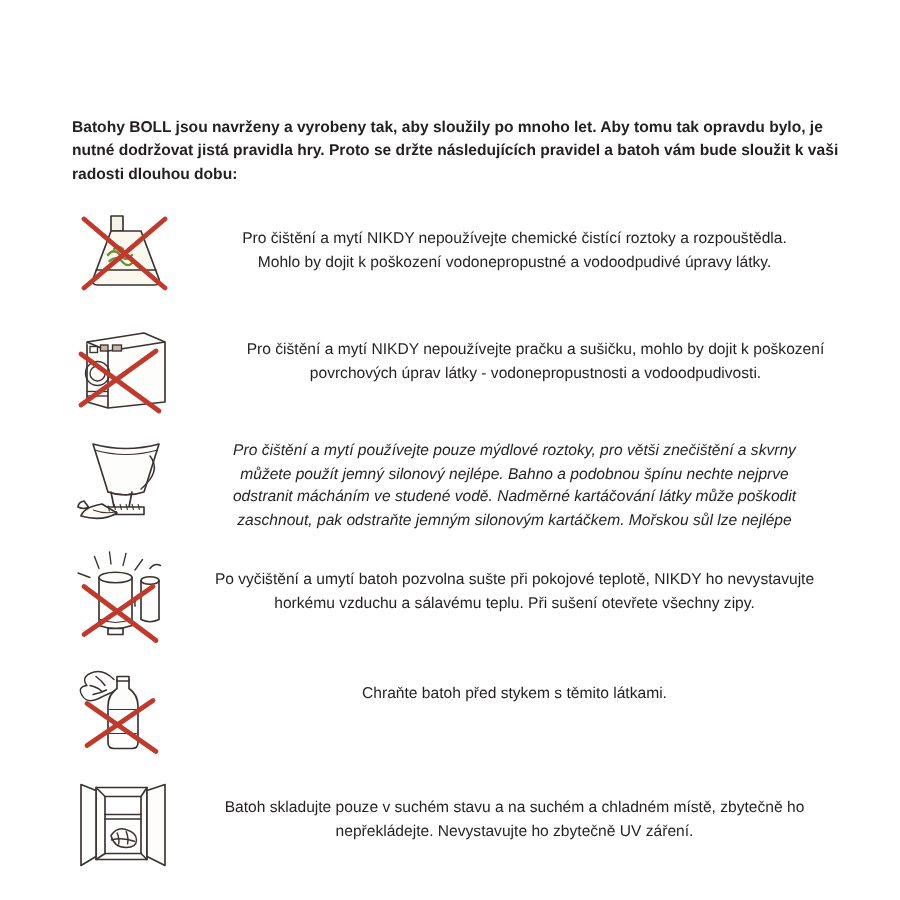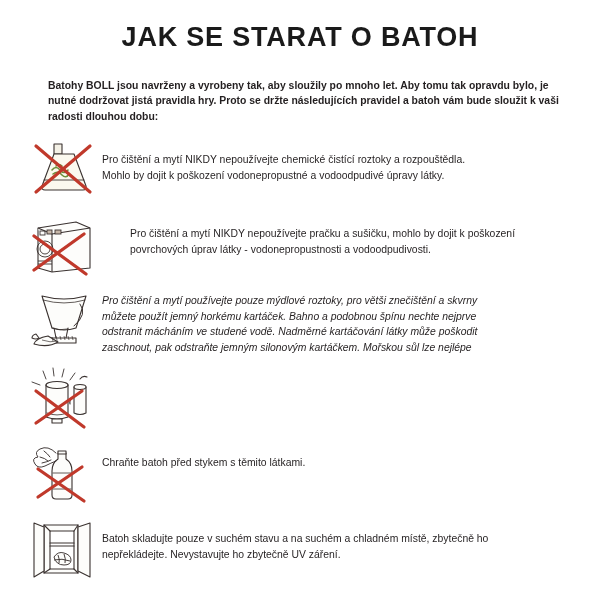--- a/index.html
+++ b/index.html
@@ -46,22 +46,23 @@
   .rules {
     position: absolute;
     left: 0;
     top: 138px;
     width: 600px;
   }
   .rule {
     position: relative;
     display: flex;
     align-items: flex-start;
-    padding-left: 28px;
+    padding-left: 48px;
     box-sizing: border-box;
+    text-align: center;
   }
   .rule-icon {
     position: relative;
     width: 72px;
     height: 62px;
     flex: 0 0 72px;
     margin-top: 2px;
   }
   .rule-icon svg {
     display: block;
@@ -89,21 +90,20 @@
   .rule.gap-2 { margin-bottom: 12px; gap: 28px; }
   .rule.gap-3 { margin-bottom: 10px; font-style: italic; }
   .rule.gap-4 { margin-bottom: 12px; }
   .rule.gap-5 { margin-bottom: 12px; }
 </style>
 </head>
 <body>
 
 <div class="page">
 
-  <div class="page-title">JAK SE STARAT O BATOH</div>
 
   <div class="intro">Batohy BOLL jsou navrženy a vyrobeny tak, aby sloužily po mnoho let. Aby tomu tak opravdu bylo, je nutné dodržovat jistá pravidla hry. Proto se držte následujících pravidel a batoh vám bude sloužit k vaši radosti dlouhou dobu:</div>
 
   <div class="rules">
 
     <div class="rule gap-1">
       <div class="rule-icon">
         <svg viewBox="0 0 72 62" xmlns="http://www.w3.org/2000/svg">
           <g fill="none" stroke="#3a3230" stroke-width="1.1" stroke-linejoin="round" stroke-linecap="round">
             <path d="M26 4 h8 v10 h-8 z" fill="#f4f1e6"></path>
@@ -176,21 +176,21 @@
               <path d="M32 46 l1 4"></path>
             <path d="M36 46 l1 4"></path>
               <path d="M40 46 l1 4"></path>
               <path d="M44 46 l1 4"></path>
             <path d="M14 50 q8 3 16 1"></path>
           </g>
         </svg>
       </div>
       <div class="rule-text tall">
         <p>Pro čištění a mytí používejte pouze mýdlové roztoky, pro větši znečištění a skvrny</p>
-        <p>můžete použít jemný horkému kartáček. Bahno a podobnou špínu nechte nejprve</p>
+        <p>můžete použít jemný silonový nejlépe. Bahno a podobnou špínu nechte nejprve</p>
         <p>odstranit mácháním ve studené vodě. Nadměrné kartáčování látky může poškodit</p>
         <p>zaschnout, pak odstraňte jemným silonovým kartáčkem. Mořskou sůl lze nejlépe</p>
       </div>
     </div>
 
     <div class="rule gap-4">
       <div class="rule-icon">
         <svg viewBox="0 0 72 62" xmlns="http://www.w3.org/2000/svg">
           <g fill="#fdfdfb" stroke="#3a3230" stroke-width="1.1" stroke-linejoin="round" stroke-linecap="round">
             <path d="M18 18 q12 -4 22 0 L40 50 q-11 4 -22 0 Z"></path>
@@ -207,20 +207,24 @@
             <path d="M26 9 l-1 -8"></path>
             <path d="M34 10 l2 -8"></path>
             <path d="M42 13 l5 -7"></path>
             <path d="M12 18 l-8 -3"></path>
           </g>
           <g stroke="#c0392b" stroke-width="3.2" stroke-linecap="round" fill="none">
             <path d="M8 24 L56 60"></path>
             <path d="M54 24 L8 56"></path>
           </g>
         </svg>
+      </div>
+      <div class="rule-text">
+        <p>Po vyčištění a umytí batoh pozvolna sušte při pokojové teplotě, NIKDY ho nevystavujte</p>
+        <p>horkému vzduchu a sálavému teplu. Při sušení otevřete všechny zipy.</p>
       </div>
     </div>
 
     <div class="rule gap-5">
       <div class="rule-icon">
         <svg viewBox="0 0 72 62" xmlns="http://www.w3.org/2000/svg">
           <g fill="#fdfdfb" stroke="#3a3230" stroke-width="1.1" stroke-linejoin="round" stroke-linecap="round">
             <path d="M30 10 h8 v6 q6 4 6 12 v24 q0 4 -4 4 h-12 q-4 0 -4 -4 V28 q0 -8 6 -12 Z"></path>
             <path d="M30 8 h8 v3 h-8 z"></path>
             <path d="M25 30 h18" fill="none" stroke-width="0.8"></path>

